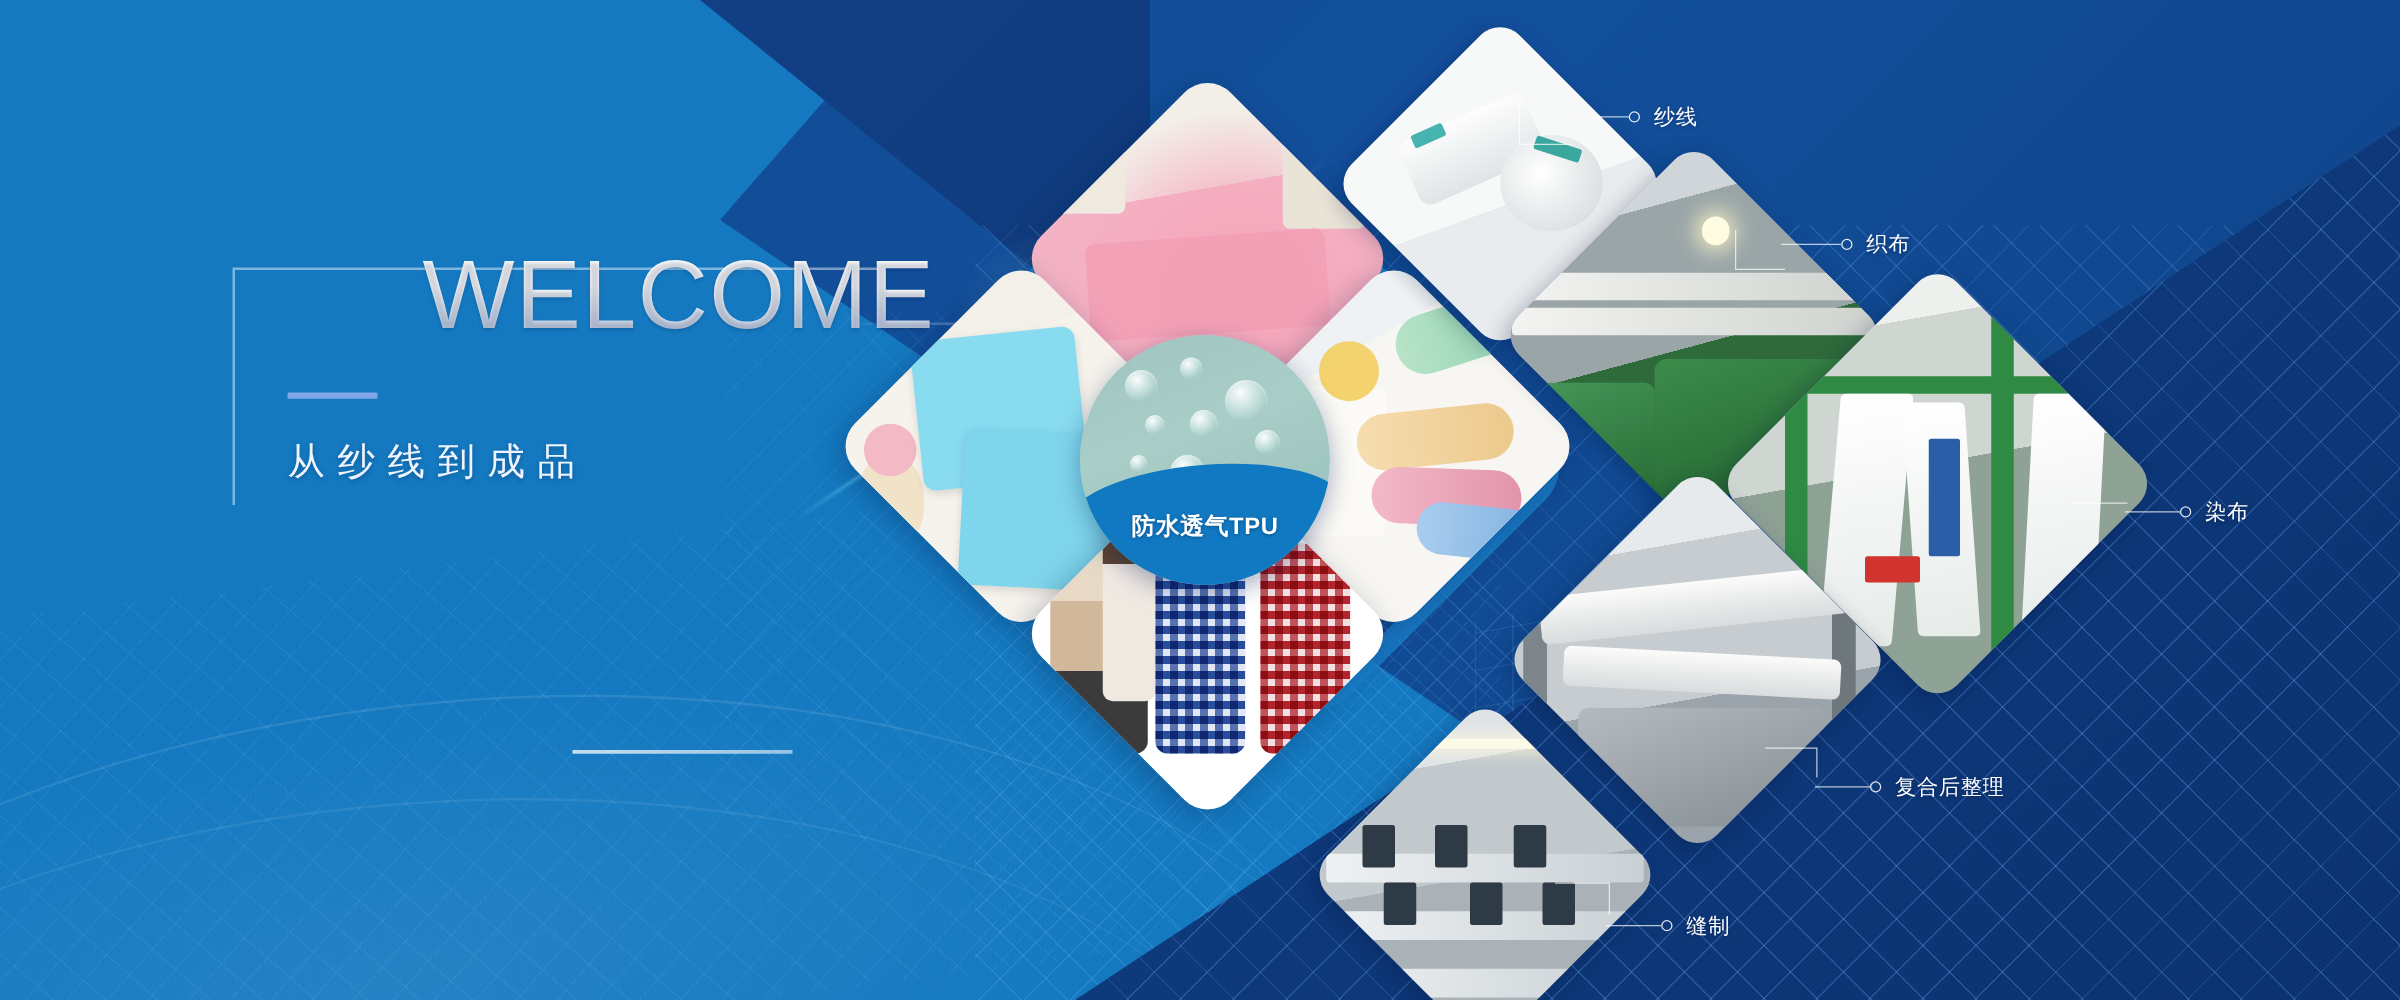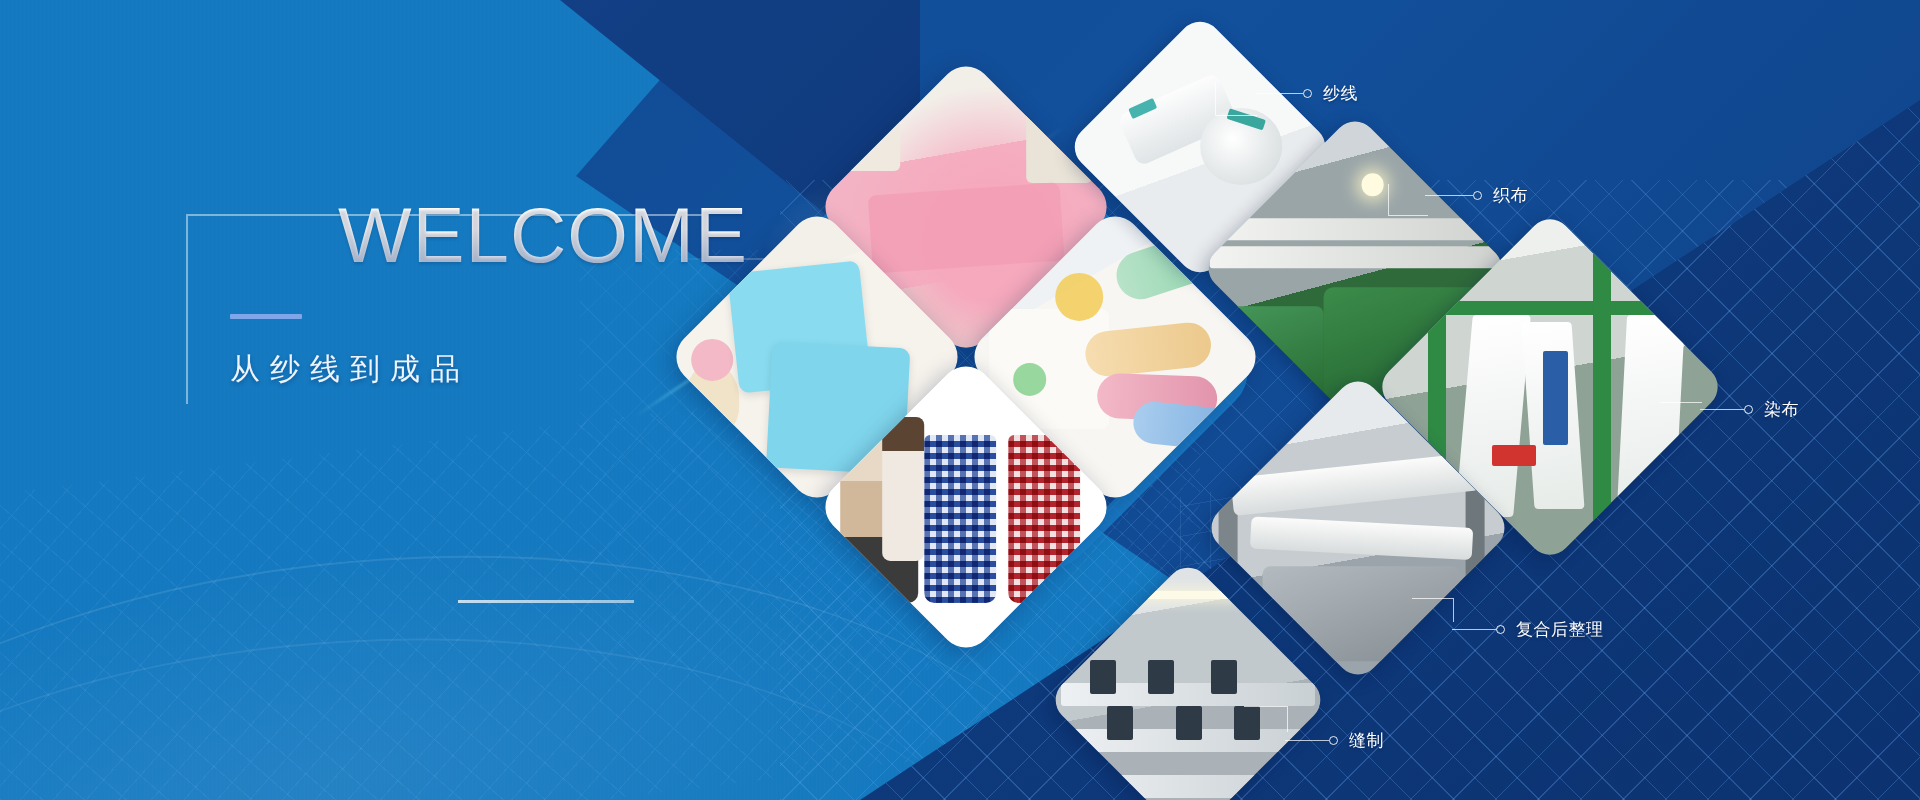--- a/index.html
+++ b/index.html
@@ -384,20 +384,35 @@
 
     <div class="dia dia-bottom">
       <div class="inner ph-bibs">
         <div class="fig"></div>
           <div class="fig2"></div>
           <div class="b1"></div>
           <div class="b2"></div>
       </div>
     </div>
 
+    <div class="badge">
+      <div class="water"></div>
+      <div class="drop d1"></div>
+        <div class="drop d2"></div>
+        <div class="drop d3"></div>
+      <div class="drop d4"></div>
+        <div class="drop d5"></div>
+        <div class="drop d6"></div>
+      <div class="drop d7"></div>
+        <div class="drop d8"></div>
+        <div class="drop d9"></div>
+      <div class="drop d10"></div>
+      <div class="curve"></div>
+      <div class="blabel">防水透气TPU</div>
+    </div>
   </div>
 
   <div class="proc proc-yarn">
     <div class="inner im-yarn">
       <div class="cone"></div>
         <div class="band"></div>
         <div class="cone2"></div>
         <div class="band2"></div>
     </div>
   </div>

